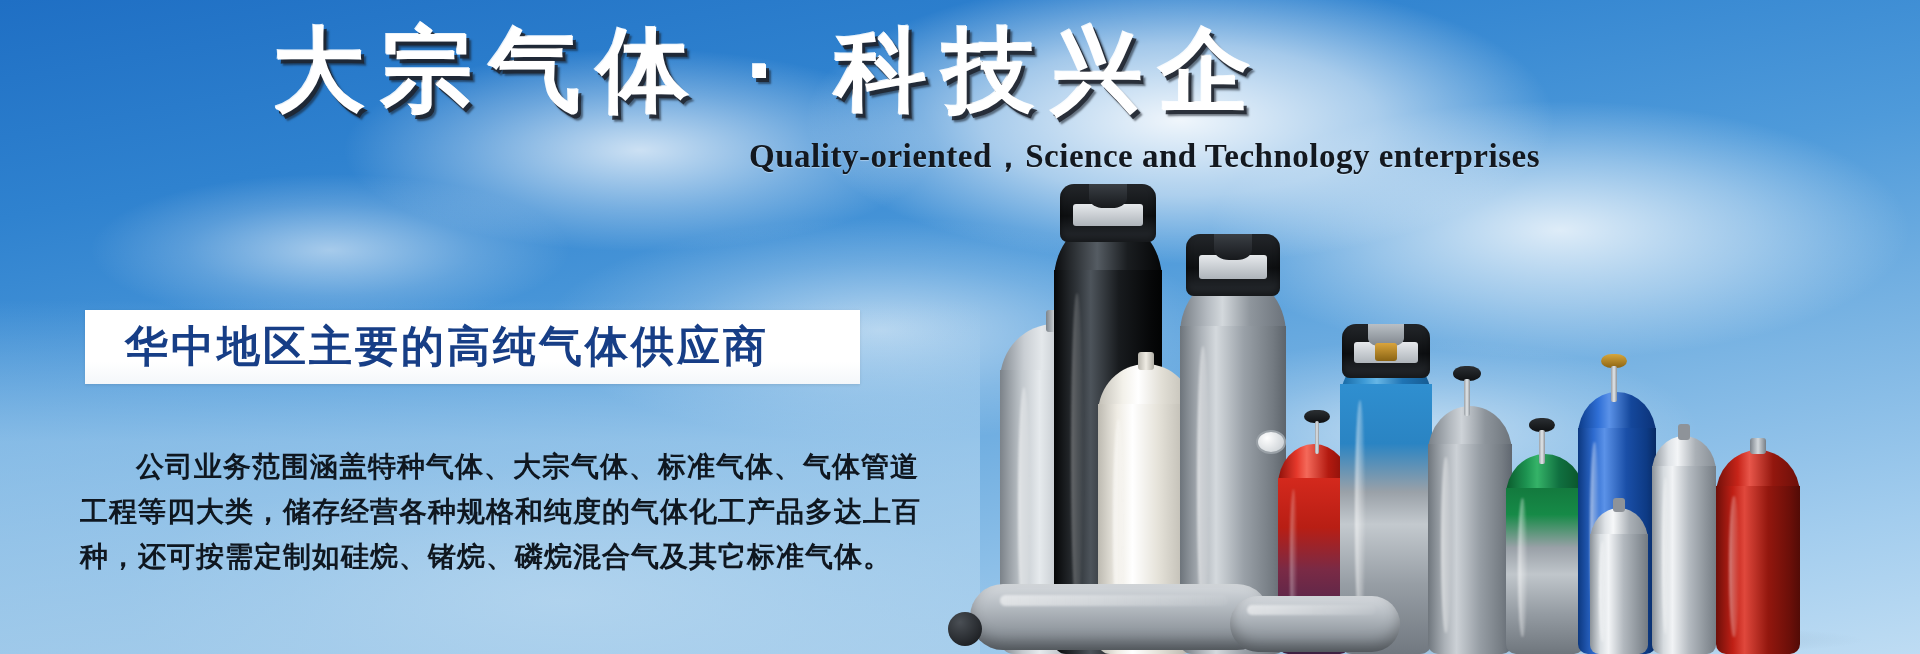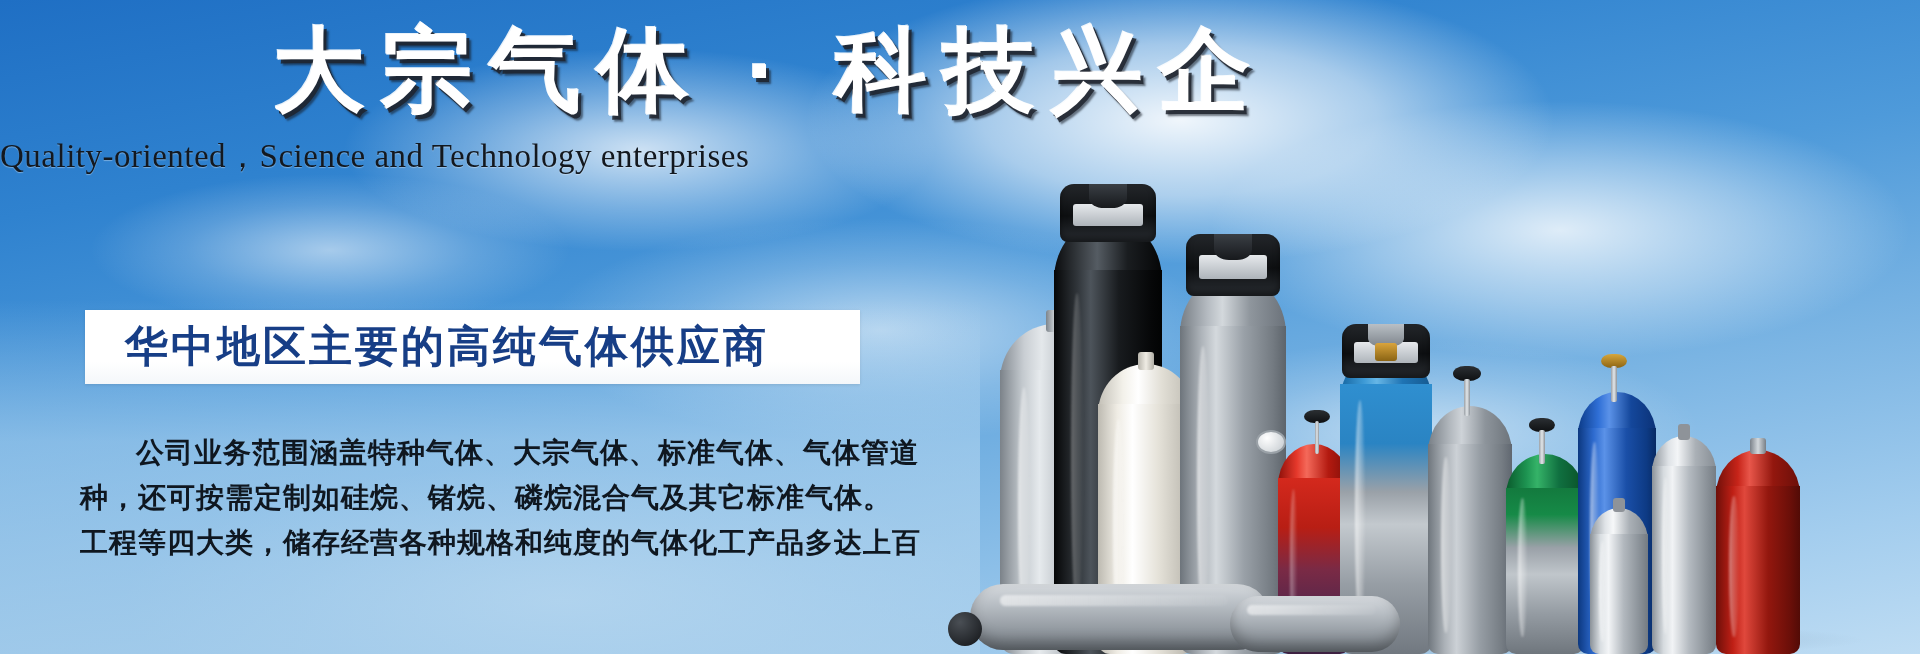--- a/index.html
+++ b/index.html
@@ -37,23 +37,23 @@
     letter-spacing:16px;
     color:#ffffff;
     white-space:nowrap;
     text-shadow:
       3px 4px 0 rgba(30,35,45,0.85),
       5px 6px 2px rgba(20,25,35,0.55),
       -1px -1px 0 rgba(255,255,255,0.9);
   }
 
   .subhead{
-    position:absolute;left:0;top:134px;width:1540px;text-align:left;
+    position:absolute;left:0;top:134px;width:1540px;text-align:right;
     font-family:"Liberation Serif","DejaVu Serif",serif;
-    font-weight:400;
+    font-weight:700;
     font-size:33px;
     color:#13181f;
     white-space:nowrap;
     letter-spacing:0.5px;
     text-shadow:0 1px 1px rgba(255,255,255,0.35);
   }
 
   
   .strap{
     position:absolute;left:85px;top:310px;width:775px;height:74px;
@@ -75,21 +75,21 @@
   .para{
     position:absolute;left:80px;top:430px;width:790px;
     font-family:"Liberation Serif","DejaVu Serif",serif;
     font-weight:700;
     font-size:28px;
     line-height:45px;
     color:#0f1720;
     letter-spacing:1px;
   }
   .para .ln{display:block;white-space:nowrap;}
-  .para .ln.first{text-indent:56px;}
+  .para .ln.first{text-indent:56px;margin-top:14px;}
 
   
   .cylinders{
     position:absolute;left:930px;top:120px;width:990px;height:534px;
   }
   .cyl{position:absolute;bottom:0;}
   .body{
     position:absolute;bottom:0;left:0;right:0;
     border-radius:16px 16px 10px 10px;
   }
@@ -277,17 +277,17 @@
   <div class="headline">大宗气体 · 科技兴企</div>
 
   <div class="subhead">Quality-oriented，Science and Technology enterprises</div>
 
   <div class="strap">
     <span class="strap-text">华中地区主要的高纯气体供应商</span>
   </div>
 
   <div class="para">
     <span class="ln first">公司业务范围涵盖特种气体、大宗气体、标准气体、气体管道</span>
+    <span class="ln">工程等四大类，储存经营各种规格和纯度的气体化工产品多达上百</span>
     <span class="ln">种，还可按需定制如硅烷、锗烷、磷烷混合气及其它标准气体。</span>
-    <span class="ln">工程等四大类，储存经营各种规格和纯度的气体化工产品多达上百</span>
   </div>
 
 </div>
 
 </body></html>

